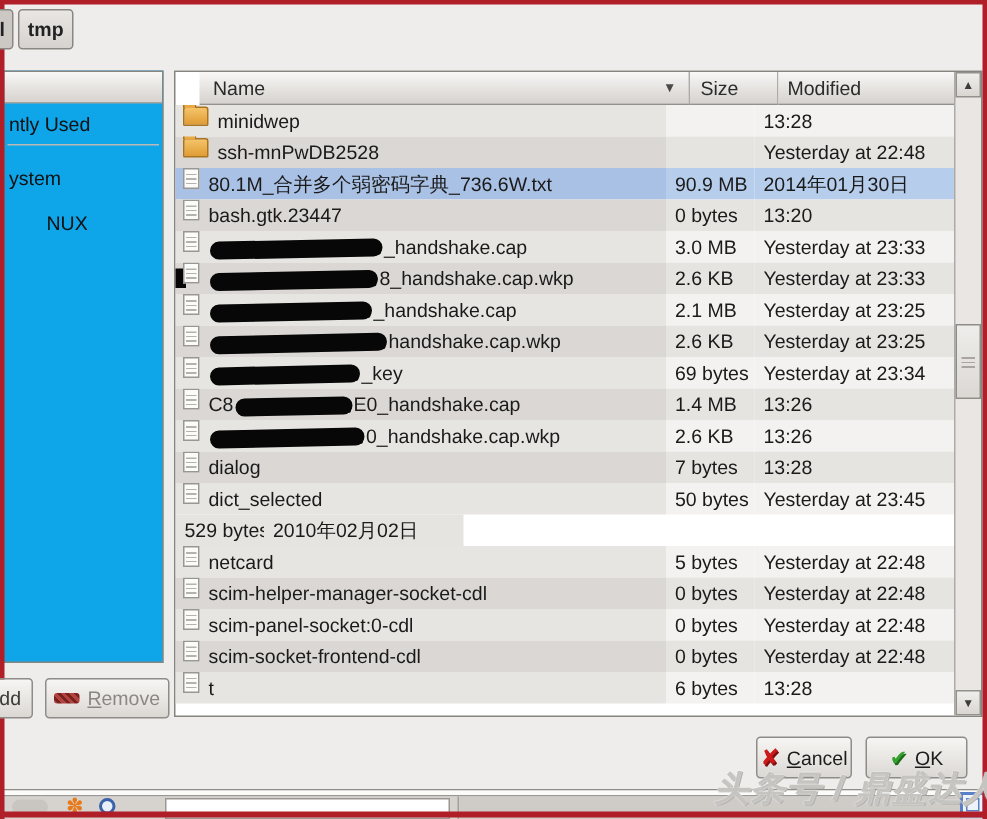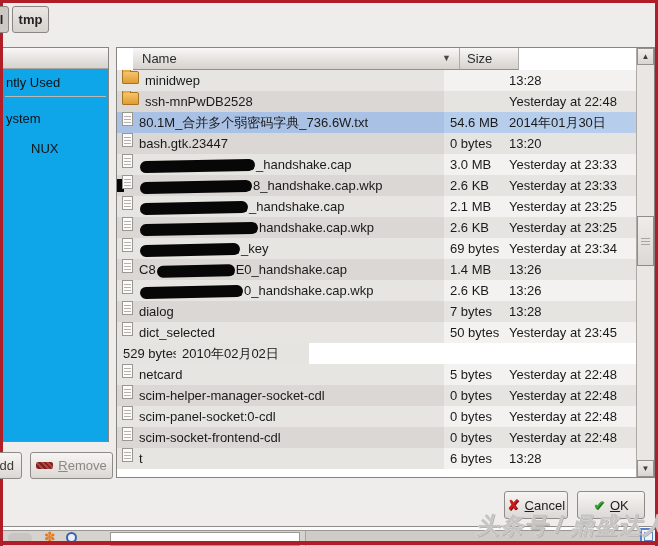--- a/index.html
+++ b/index.html
@@ -187,20 +187,23 @@
 
   <div class="listbox">
     <div class="lheader">
       <div class="hcell hname">
         <span>Name</span>
         <span class="sort-arrow">▼</span>
       </div>
       <div class="hcell hsize">
         <span>Size</span>
       </div>
+      <div class="hcell hmod">
+        <span>Modified</span>
+      </div>
     </div>
     <div class="rows" id="rows">
         <div class="row">
           <div class="cell cname">
             <span class="ficon folder"></span>
             <span>minidwep</span>
           </div>
           <div class="cell csize"></div>
           <div class="cell cmod">13:28</div>
         </div>
@@ -210,21 +213,21 @@
             <span>ssh-mnPwDB2528</span>
           </div>
           <div class="cell csize"></div>
           <div class="cell cmod">Yesterday at 22:48</div>
         </div>
         <div class="row selected">
           <div class="cell cname">
             <span class="ficon file"></span>
             <span>80.1M_合并多个弱密码字典_736.6W.txt</span>
           </div>
-          <div class="cell csize">54.6 MB</div>
+          <div class="cell csize">90.9 MB</div>
           <div class="cell cmod">2014年01月30日</div>
         </div>
         <div class="row">
           <div class="cell cname">
             <span class="ficon file"></span>
             <span>bash.gtk.23447</span>
           </div>
           <div class="cell csize">0 bytes</div>
           <div class="cell cmod">13:20</div>
         </div>

